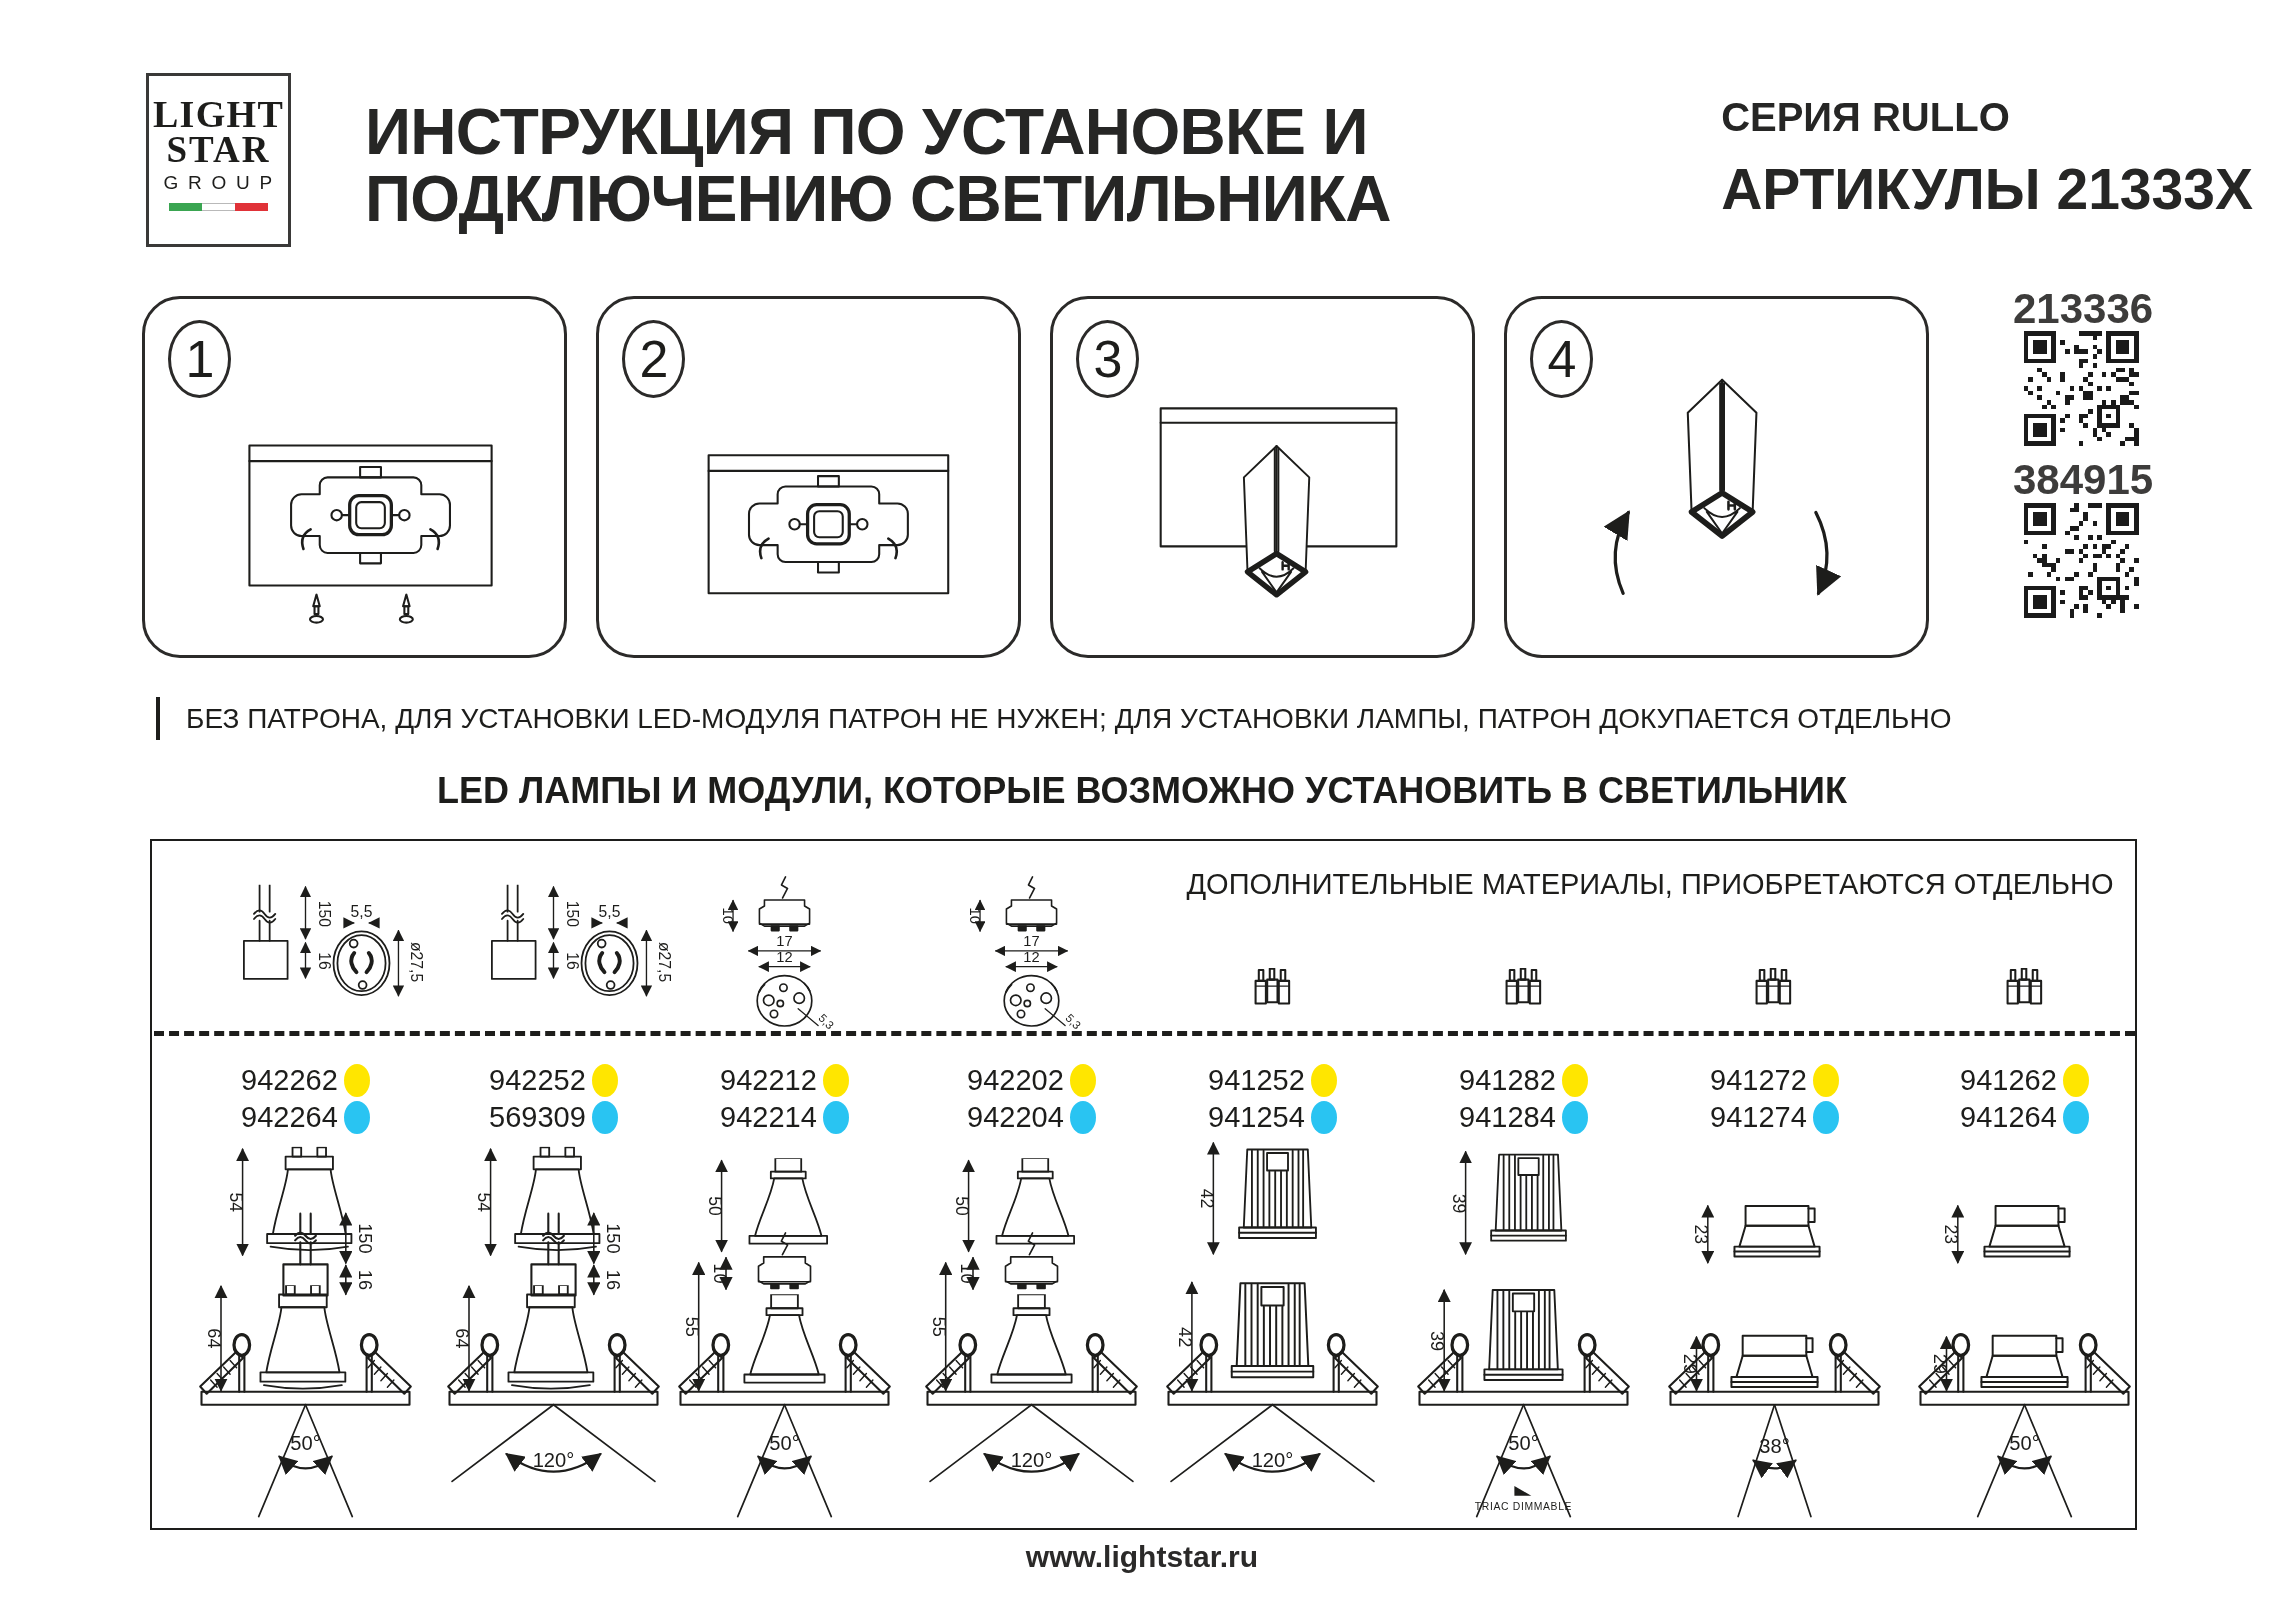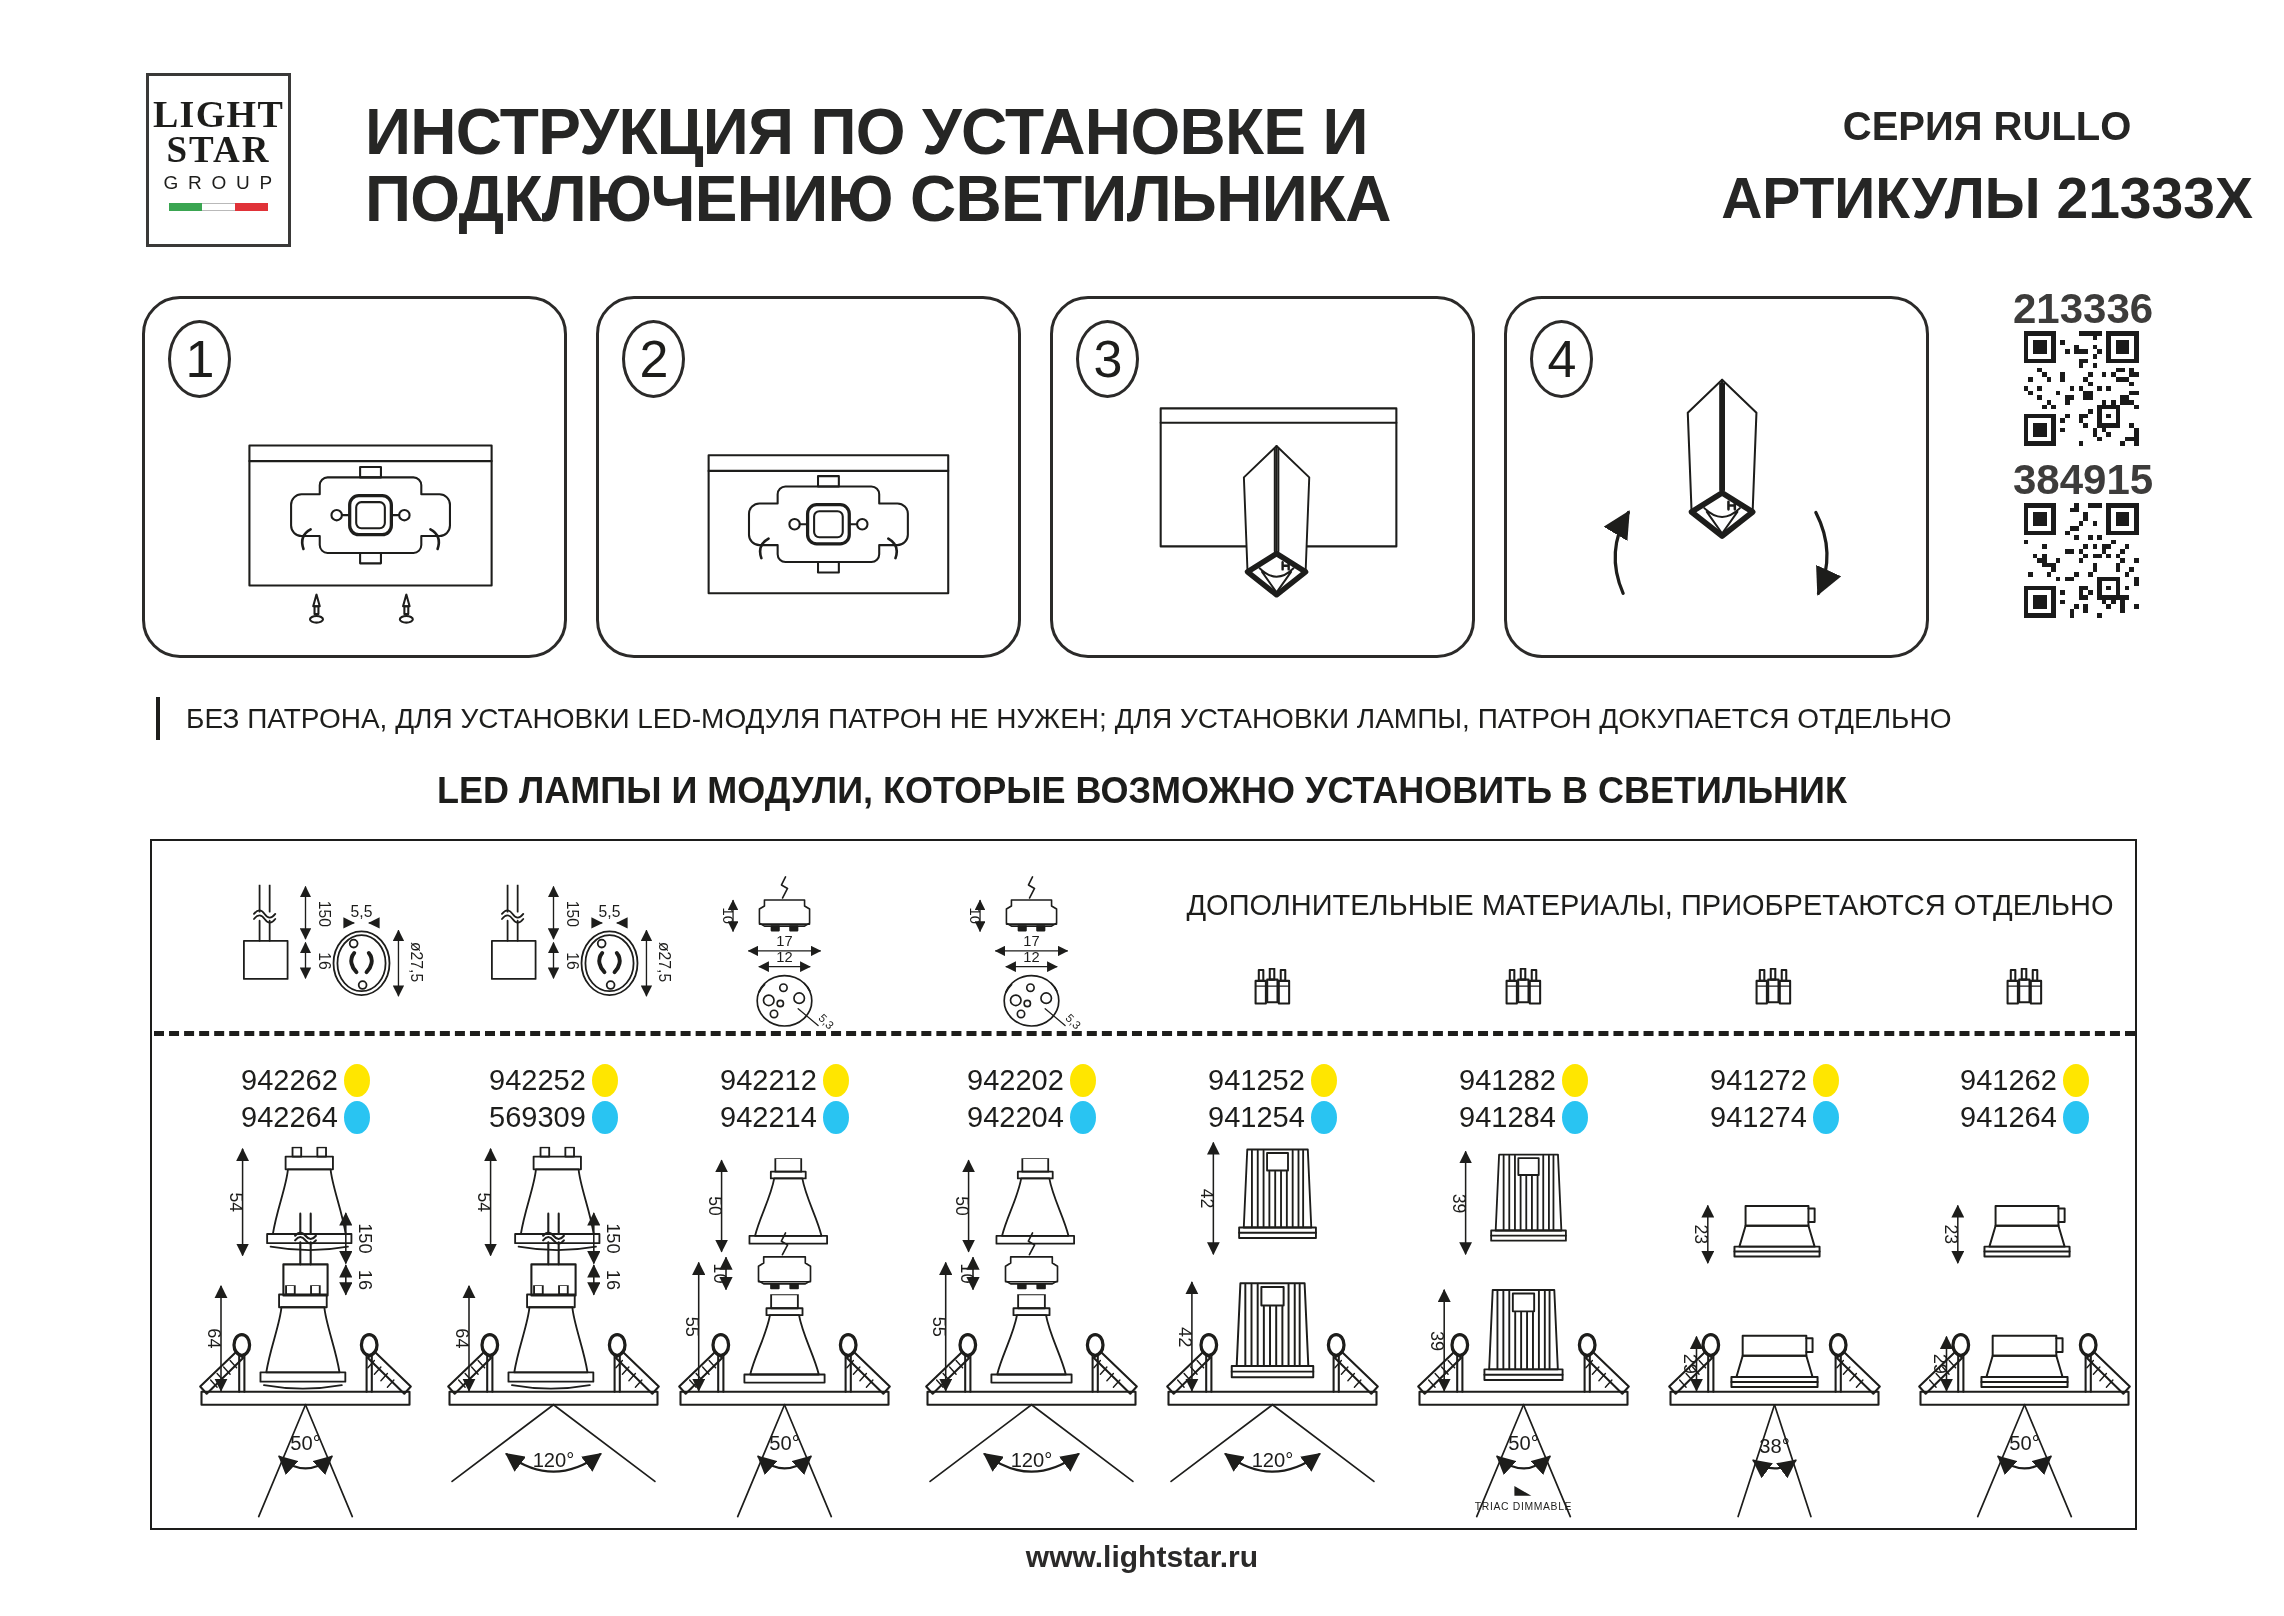--- a/index.html
+++ b/index.html
@@ -11,40 +11,40 @@
   .logo-light{font-family:"Liberation Serif",serif;font-weight:bold;font-size:38px;line-height:.95;margin-top:19.5px;letter-spacing:1.3px;}
   .logo-star{font-family:"Liberation Serif",serif;font-weight:bold;font-size:37px;line-height:.95;letter-spacing:2px;}
   .logo-group{font-size:19px;letter-spacing:9.8px;margin-left:8.5px;margin-top:5.2px;}
   .flag{width:99px;height:8.5px;margin:9px auto 0;display:flex;}
   .flag span{flex:1;}
   .flag-green{background:#3aa551;}
   .flag-white{background:#fff;border-top:1.3px solid #b9b9b9;border-bottom:1.3px solid #b9b9b9;box-sizing:border-box;}
   .flag-red{background:#e03238;}
 
   .title{position:absolute;left:365px;top:99px;font-size:64px;font-weight:bold;line-height:1.05;letter-spacing:-0.7px;color:#262625;}
-  .series{position:absolute;right:31px;top:104px;text-align:center;color:#262625;}
+  .series{position:absolute;right:31px;top:95px;text-align:left;color:#262625;}
   .series-name{font-size:40px;font-weight:bold;}
   .series-articles{font-size:57px;font-weight:bold;margin-top:16px;}
 
   
   .step{position:absolute;top:296px;width:425px;height:362px;border:3.3px solid #2b2a29;border-radius:38px;box-sizing:border-box;background:#fff;}
   .step-num{position:absolute;left:23.4px;top:21px;width:63px;height:78px;border:3.3px solid #2b2a29;border-radius:50%;box-sizing:border-box;font-size:52px;display:flex;align-items:center;justify-content:center;}
   .step svg.draw{position:absolute;left:0;top:0;}
 
   
   .qr-label{position:absolute;width:137px;text-align:center;font-size:42px;font-weight:bold;color:#3d3c3b;}
   .qr-svg{position:absolute;}
 
   
   .note-bar{position:absolute;left:156px;top:697px;width:3.9px;height:43px;background:#1d1d1b;}
   .note{position:absolute;left:186px;top:703px;font-size:28px;letter-spacing:0;color:#1d1d1b;white-space:nowrap;}
   .section-title{position:absolute;left:0;top:770px;width:2284px;text-align:center;font-size:36px;font-weight:bold;letter-spacing:0;}
   .big-box{position:absolute;left:150px;top:839px;width:1987px;height:691px;border:2.6px solid #1d1d1b;box-sizing:border-box;background:#fff;}
   .dashed-line{position:absolute;left:154px;top:1031px;width:1981px;height:0;border-top:5.9px dashed #1d1d1b;}
-  .additional-title{position:absolute;left:1165px;top:889px;width:970px;text-align:center;font-size:29px;letter-spacing:0;}
+  .additional-title{position:absolute;left:1165px;top:868px;width:970px;text-align:center;font-size:29px;letter-spacing:0;}
   .term-icon{position:absolute;top:968px;}
 
   
   .col{position:absolute;top:839px;width:247px;height:690px;}
   .topdraw{position:absolute;left:0;top:29px;width:247px;height:168px;}
   .arts{position:absolute;left:0;top:223px;width:247px;}
   .art-row{display:flex;align-items:center;justify-content:center;gap:6px;height:37px;}
   .art-num{font-size:29px;letter-spacing:0;}
   .dot{width:26px;height:33px;border-radius:50%;display:inline-block;}
   .dot-y{background:#ffe600;}

